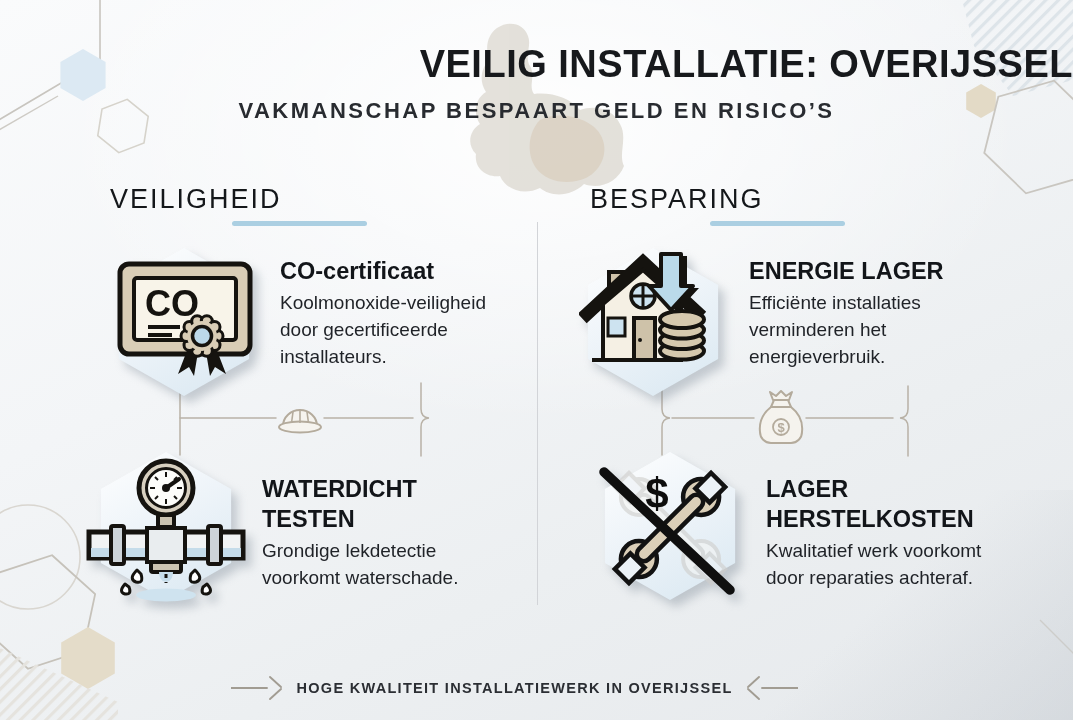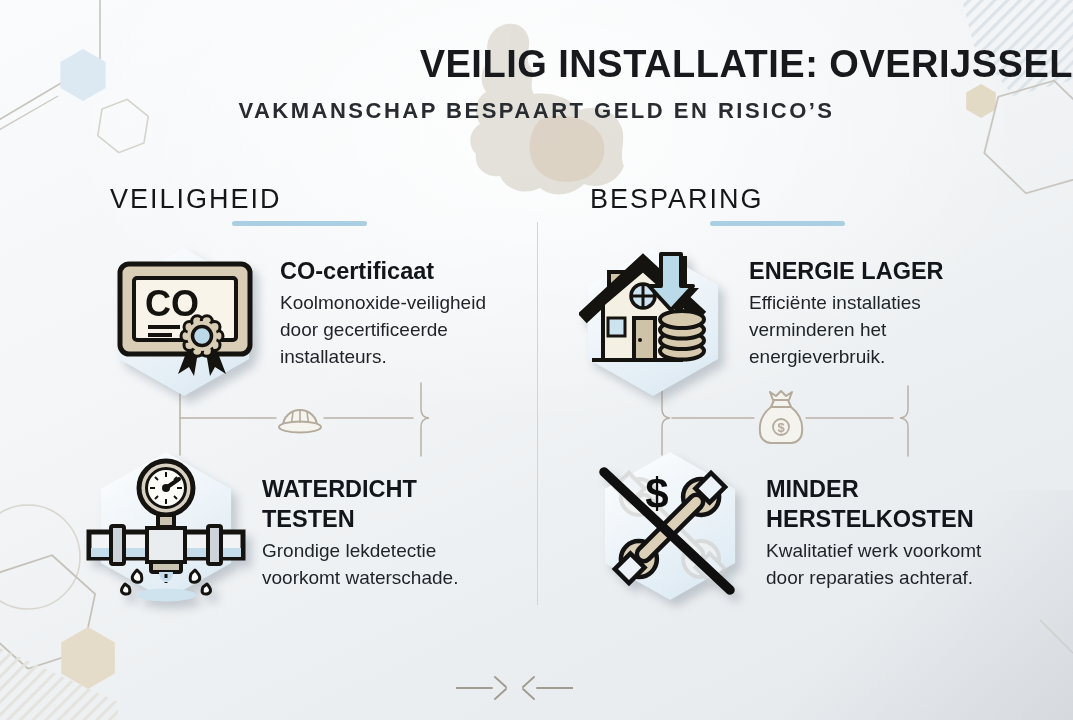--- a/index.html
+++ b/index.html
@@ -269,33 +269,34 @@
             <circle cx="118" cy="76" r="18" fill="#dbcfb8" stroke="#121212" stroke-width="4.5"></circle>
             <rect x="30" y="69" width="88" height="14" rx="7" fill="#dbcfb8" stroke="#121212" stroke-width="4.5"></rect>
             <rect x="6" y="66" width="22" height="20" fill="#ecf2f7" stroke="#121212" stroke-width="4.5"></rect>
             <rect x="120" y="66" width="22" height="20" fill="#ecf2f7" stroke="#121212" stroke-width="4.5"></rect>
           </g>
           <text x="61" y="56" text-anchor="middle" font-size="42" fill="#0d0d0d" class="svgtext-cur">$</text>
           <line x1="8" y1="20" x2="134" y2="138" stroke="#0f0f0f" stroke-width="9.5" stroke-linecap="round"></line>
         </svg>
       </div>
       <div class="txt">
-        <div class="item-title">MINDER HERSTELKOSTEN</div>
+        <div class="item-title">LAGER HERSTELKOSTEN</div>
         <div class="item-body">Kwalitatief werk voorkomt door reparaties achteraf.</div>
       </div>
     </div>
 
     <div class="footer">
       <svg width="52" height="32" viewBox="0 0 52 32">
         <g stroke="#a19c92" stroke-width="1.9" fill="none" stroke-linecap="round">
           <line x1="0" y1="16" x2="36" y2="16"></line>
           <line x1="39" y1="5" x2="50" y2="15"></line>
           <line x1="39" y1="27" x2="50" y2="17"></line>
         </g>
       </svg>
+      <div class="footer-text">HOGE KWALITEIT INSTALLATIEWERK IN OVERIJSSEL</div>
       <svg width="52" height="32" viewBox="0 0 52 32">
         <g stroke="#a19c92" stroke-width="1.9" fill="none" stroke-linecap="round">
           <line x1="16" y1="16" x2="52" y2="16"></line>
           <line x1="13" y1="5" x2="2" y2="15"></line>
           <line x1="13" y1="27" x2="2" y2="17"></line>
         </g>
       </svg>
     </div>
   </div>
 </div>

